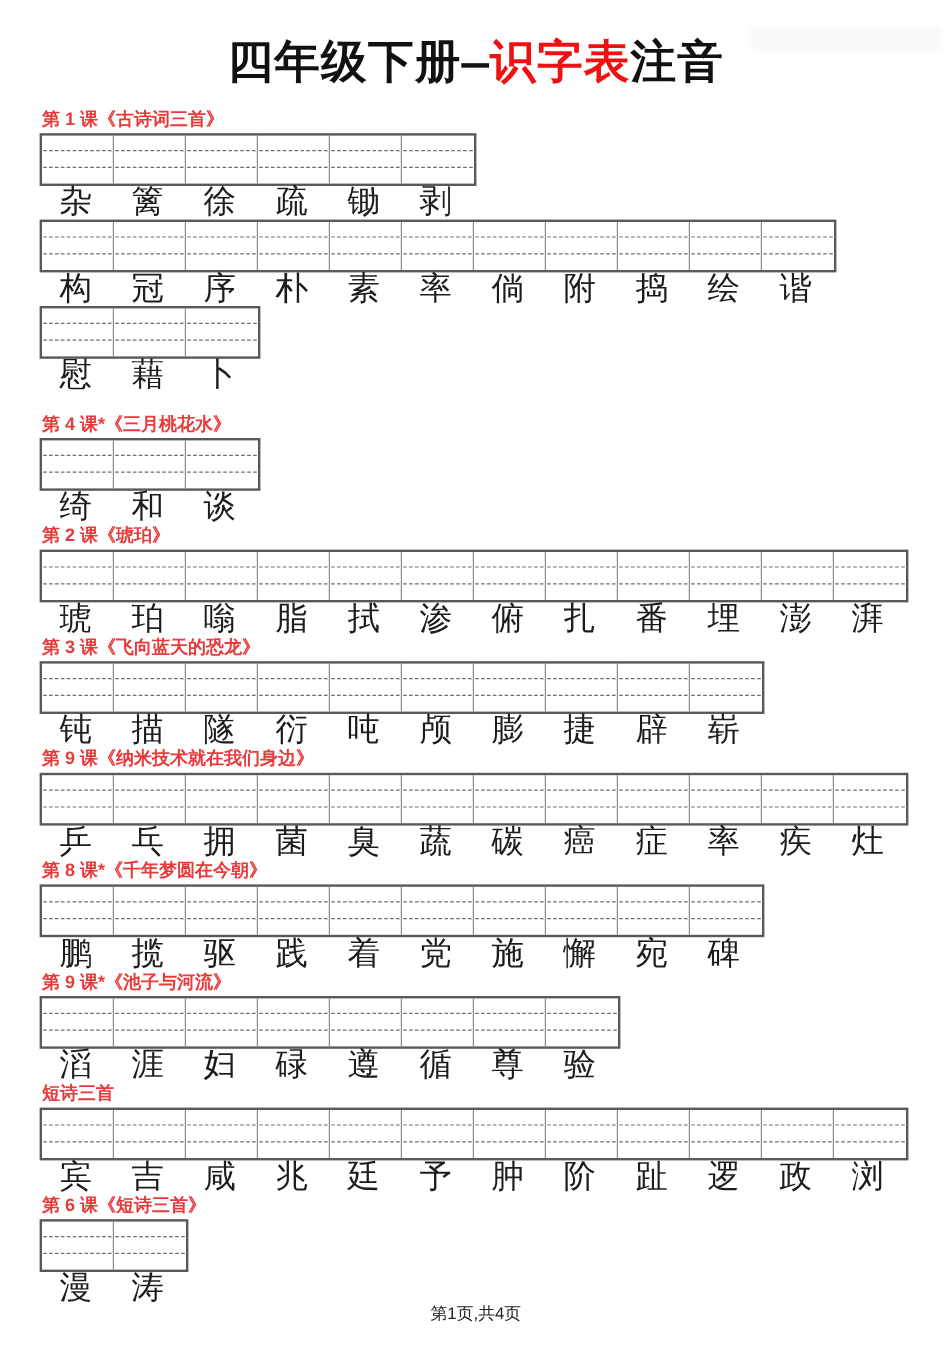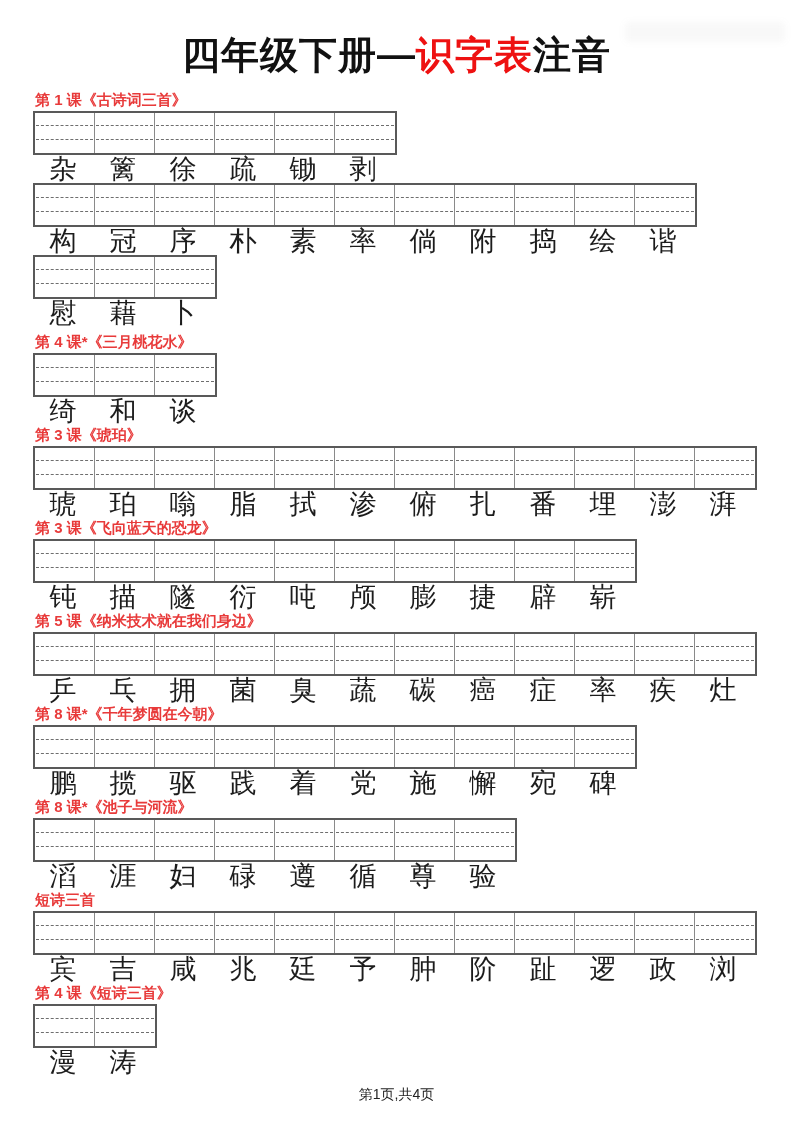--- a/index.html
+++ b/index.html
@@ -31,30 +31,31 @@
     border-radius: 4px;
   }
   .title {
     padding-top: 32px;
     text-align: center;
     font-size: 38px;
     font-weight: bold;
     line-height: 46px;
     color: #111111;
     letter-spacing: 1px;
+    font-family: Liberation Mono, monospace;
   }
   .title .highlight { color: var(--title-red); }
   .content {
     position: absolute;
     left: 33px;
     top: 90px;
     right: 15px;
   }
   .section { }
-  .section.gap-before { margin-top: 7px; }
+  .section.gap-before { margin-top: 19px; }
   .sec-header {
     height: 16px;
     line-height: 16px;
     margin: 2px 0 3px 2px;
     font-size: 15px;
     font-weight: bold;
     color: var(--header-red);
   }
   .pinyin-grid {
     display: flex;
@@ -247,21 +248,21 @@
             <div class="dash d2"></div>
           </div>
         </div>
         <div class="char-row">
           <div class="char-cell">绮</div>
           <div class="char-cell">和</div>
           <div class="char-cell">谈</div>
         </div>
       </div>
       <div class="section">
-        <div class="sec-header">第 3 课《琥珀》</div>
+        <div class="sec-header">第 2 课《琥珀》</div>
         <div class="pinyin-grid">
           <div class="pinyin-cell">
             <div class="dash d1"></div>
             <div class="dash d2"></div>
           </div>
           <div class="pinyin-cell">
             <div class="dash d1"></div>
             <div class="dash d2"></div>
           </div>
           <div class="pinyin-cell">
@@ -371,21 +372,21 @@
           <div class="char-cell">衍</div>
           <div class="char-cell">吨</div>
           <div class="char-cell">颅</div>
           <div class="char-cell">膨</div>
           <div class="char-cell">捷</div>
           <div class="char-cell">辟</div>
           <div class="char-cell">崭</div>
         </div>
       </div>
       <div class="section">
-        <div class="sec-header">第 5 课《纳米技术就在我们身边》</div>
+        <div class="sec-header">第 9 课《纳米技术就在我们身边》</div>
         <div class="pinyin-grid">
           <div class="pinyin-cell">
             <div class="dash d1"></div>
             <div class="dash d2"></div>
           </div>
           <div class="pinyin-cell">
             <div class="dash d1"></div>
             <div class="dash d2"></div>
           </div>
           <div class="pinyin-cell">
@@ -495,21 +496,21 @@
           <div class="char-cell">践</div>
           <div class="char-cell">着</div>
           <div class="char-cell">党</div>
           <div class="char-cell">施</div>
           <div class="char-cell">懈</div>
           <div class="char-cell">宛</div>
           <div class="char-cell">碑</div>
         </div>
       </div>
       <div class="section">
-        <div class="sec-header">第 8 课*《池子与河流》</div>
+        <div class="sec-header">第 9 课*《池子与河流》</div>
         <div class="pinyin-grid">
           <div class="pinyin-cell">
             <div class="dash d1"></div>
             <div class="dash d2"></div>
           </div>
           <div class="pinyin-cell">
             <div class="dash d1"></div>
             <div class="dash d2"></div>
           </div>
           <div class="pinyin-cell">
@@ -609,21 +610,21 @@
           <div class="char-cell">予</div>
           <div class="char-cell">肿</div>
           <div class="char-cell">阶</div>
           <div class="char-cell">趾</div>
           <div class="char-cell">逻</div>
           <div class="char-cell">政</div>
           <div class="char-cell">浏</div>
         </div>
       </div>
       <div class="section">
-        <div class="sec-header">第 4 课《短诗三首》</div>
+        <div class="sec-header">第 6 课《短诗三首》</div>
         <div class="pinyin-grid">
           <div class="pinyin-cell">
             <div class="dash d1"></div>
             <div class="dash d2"></div>
           </div>
           <div class="pinyin-cell">
             <div class="dash d1"></div>
             <div class="dash d2"></div>
           </div>
         </div>

